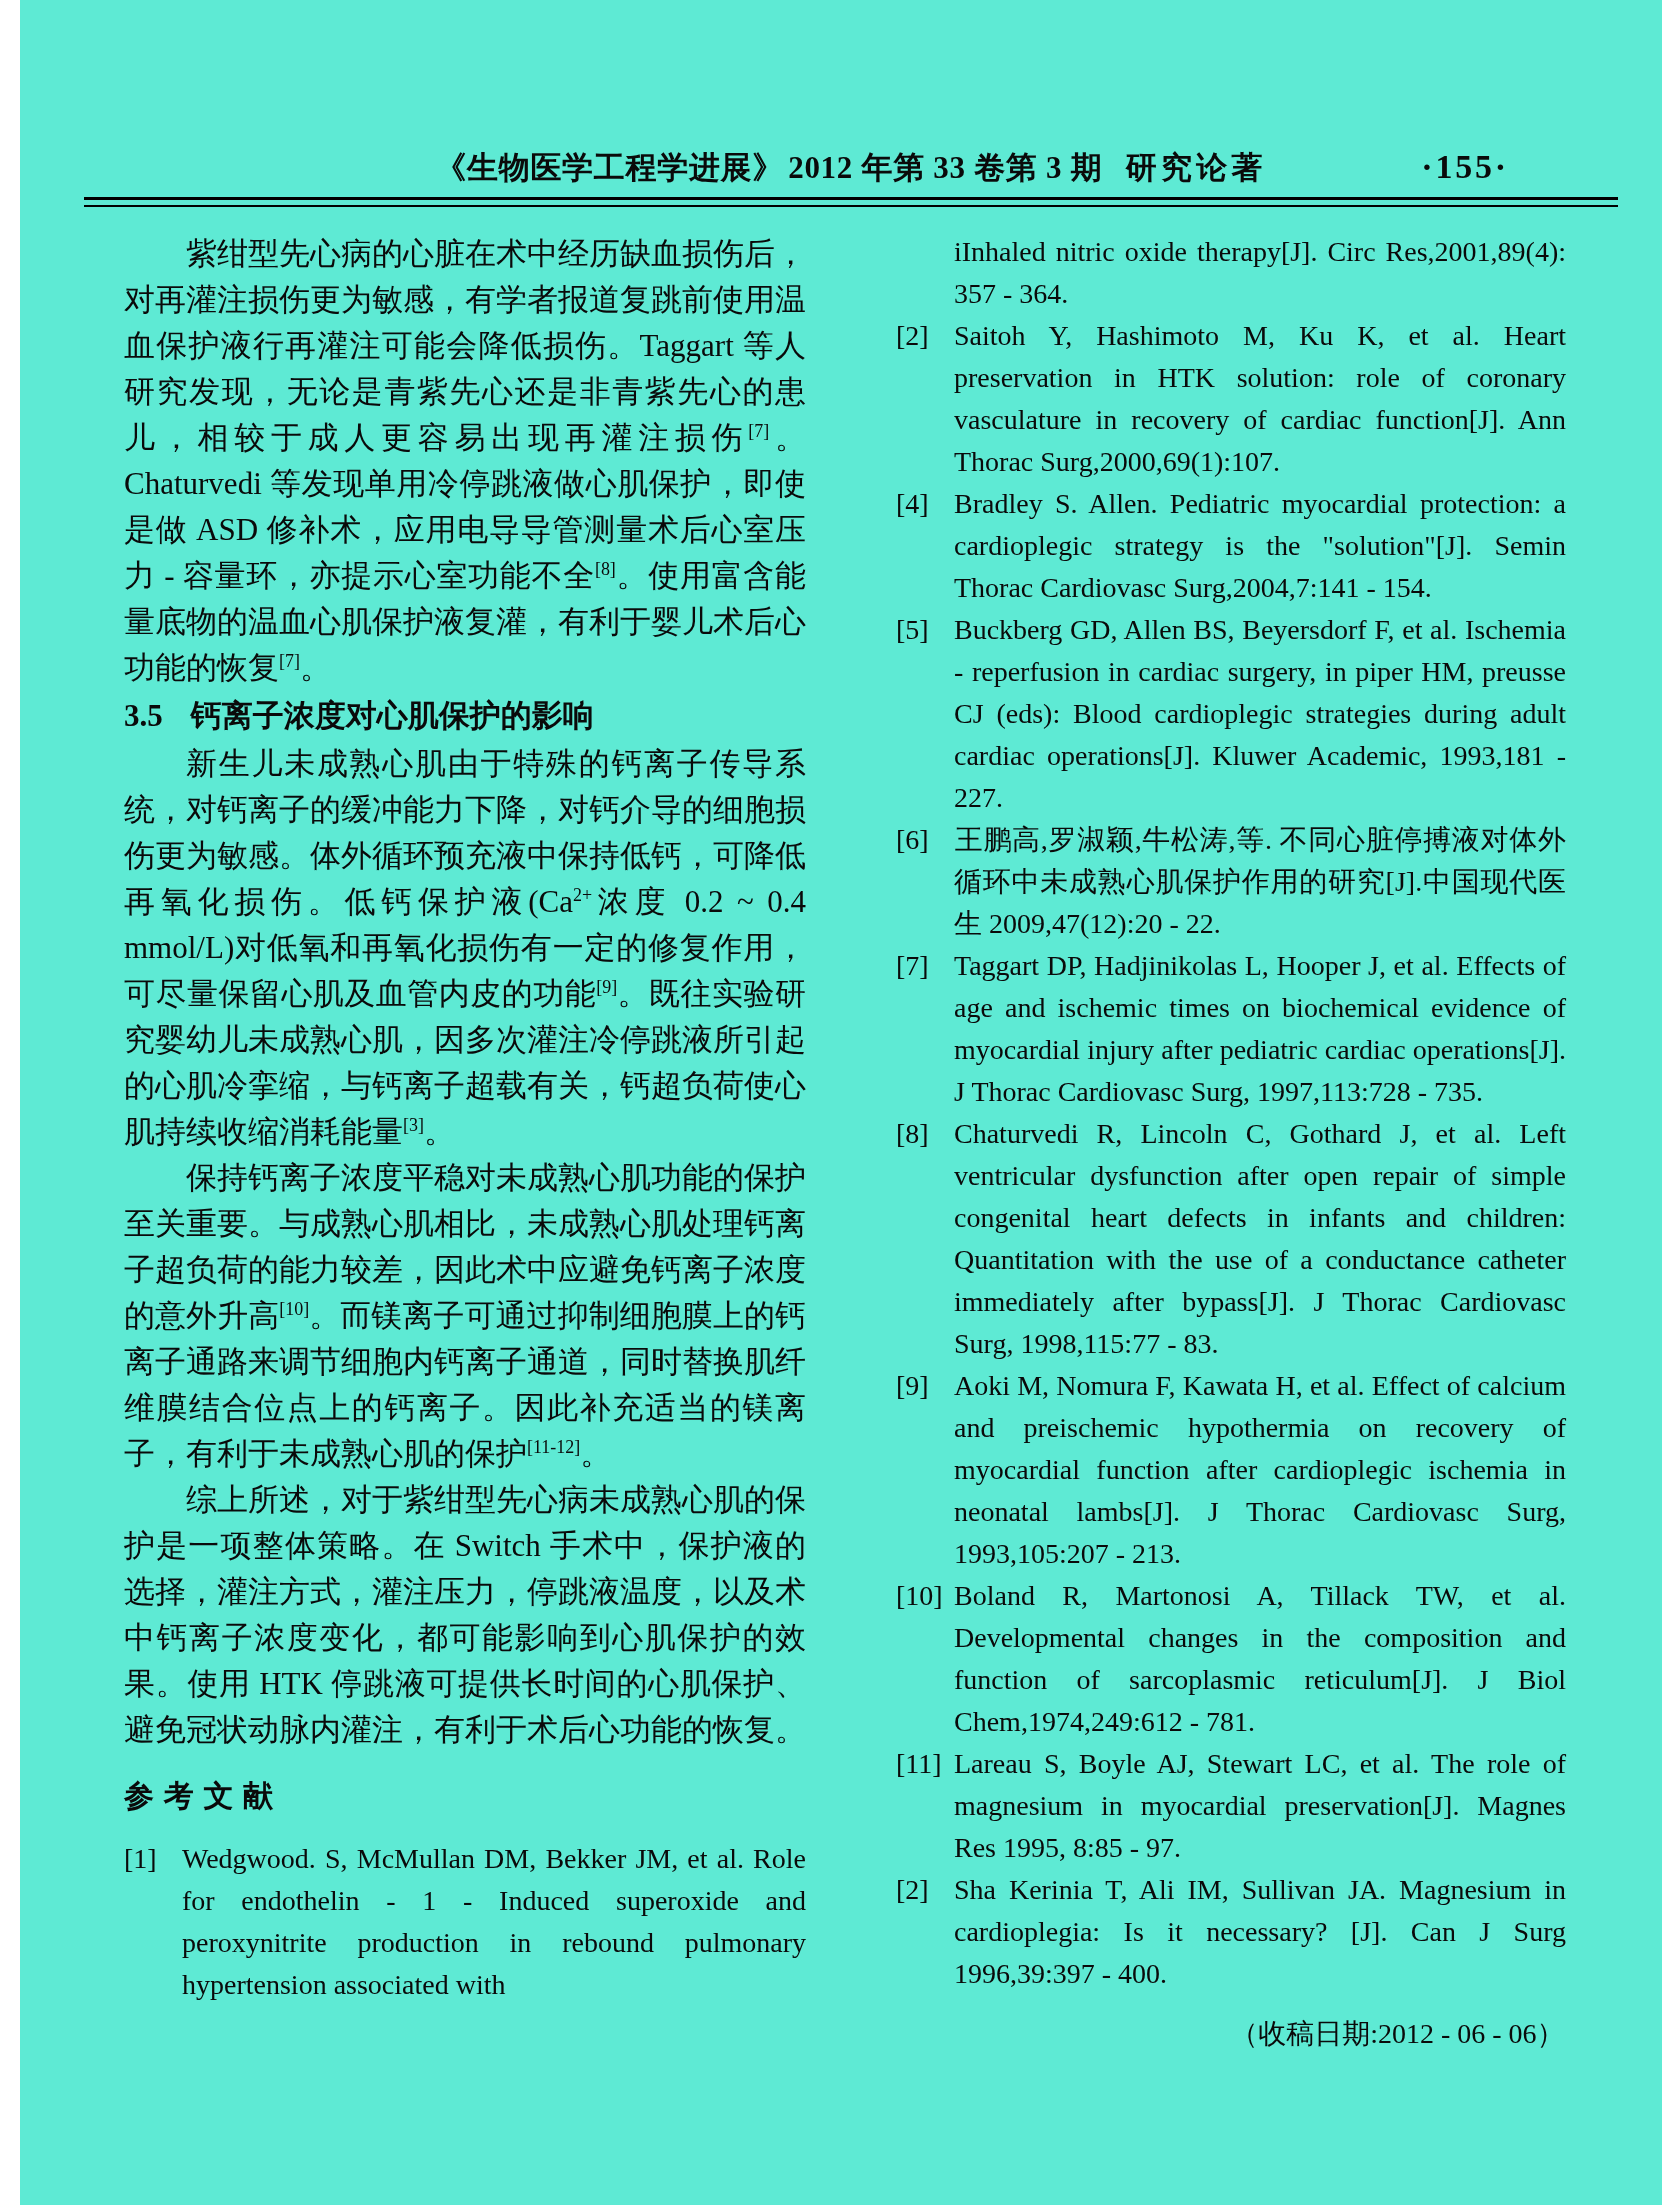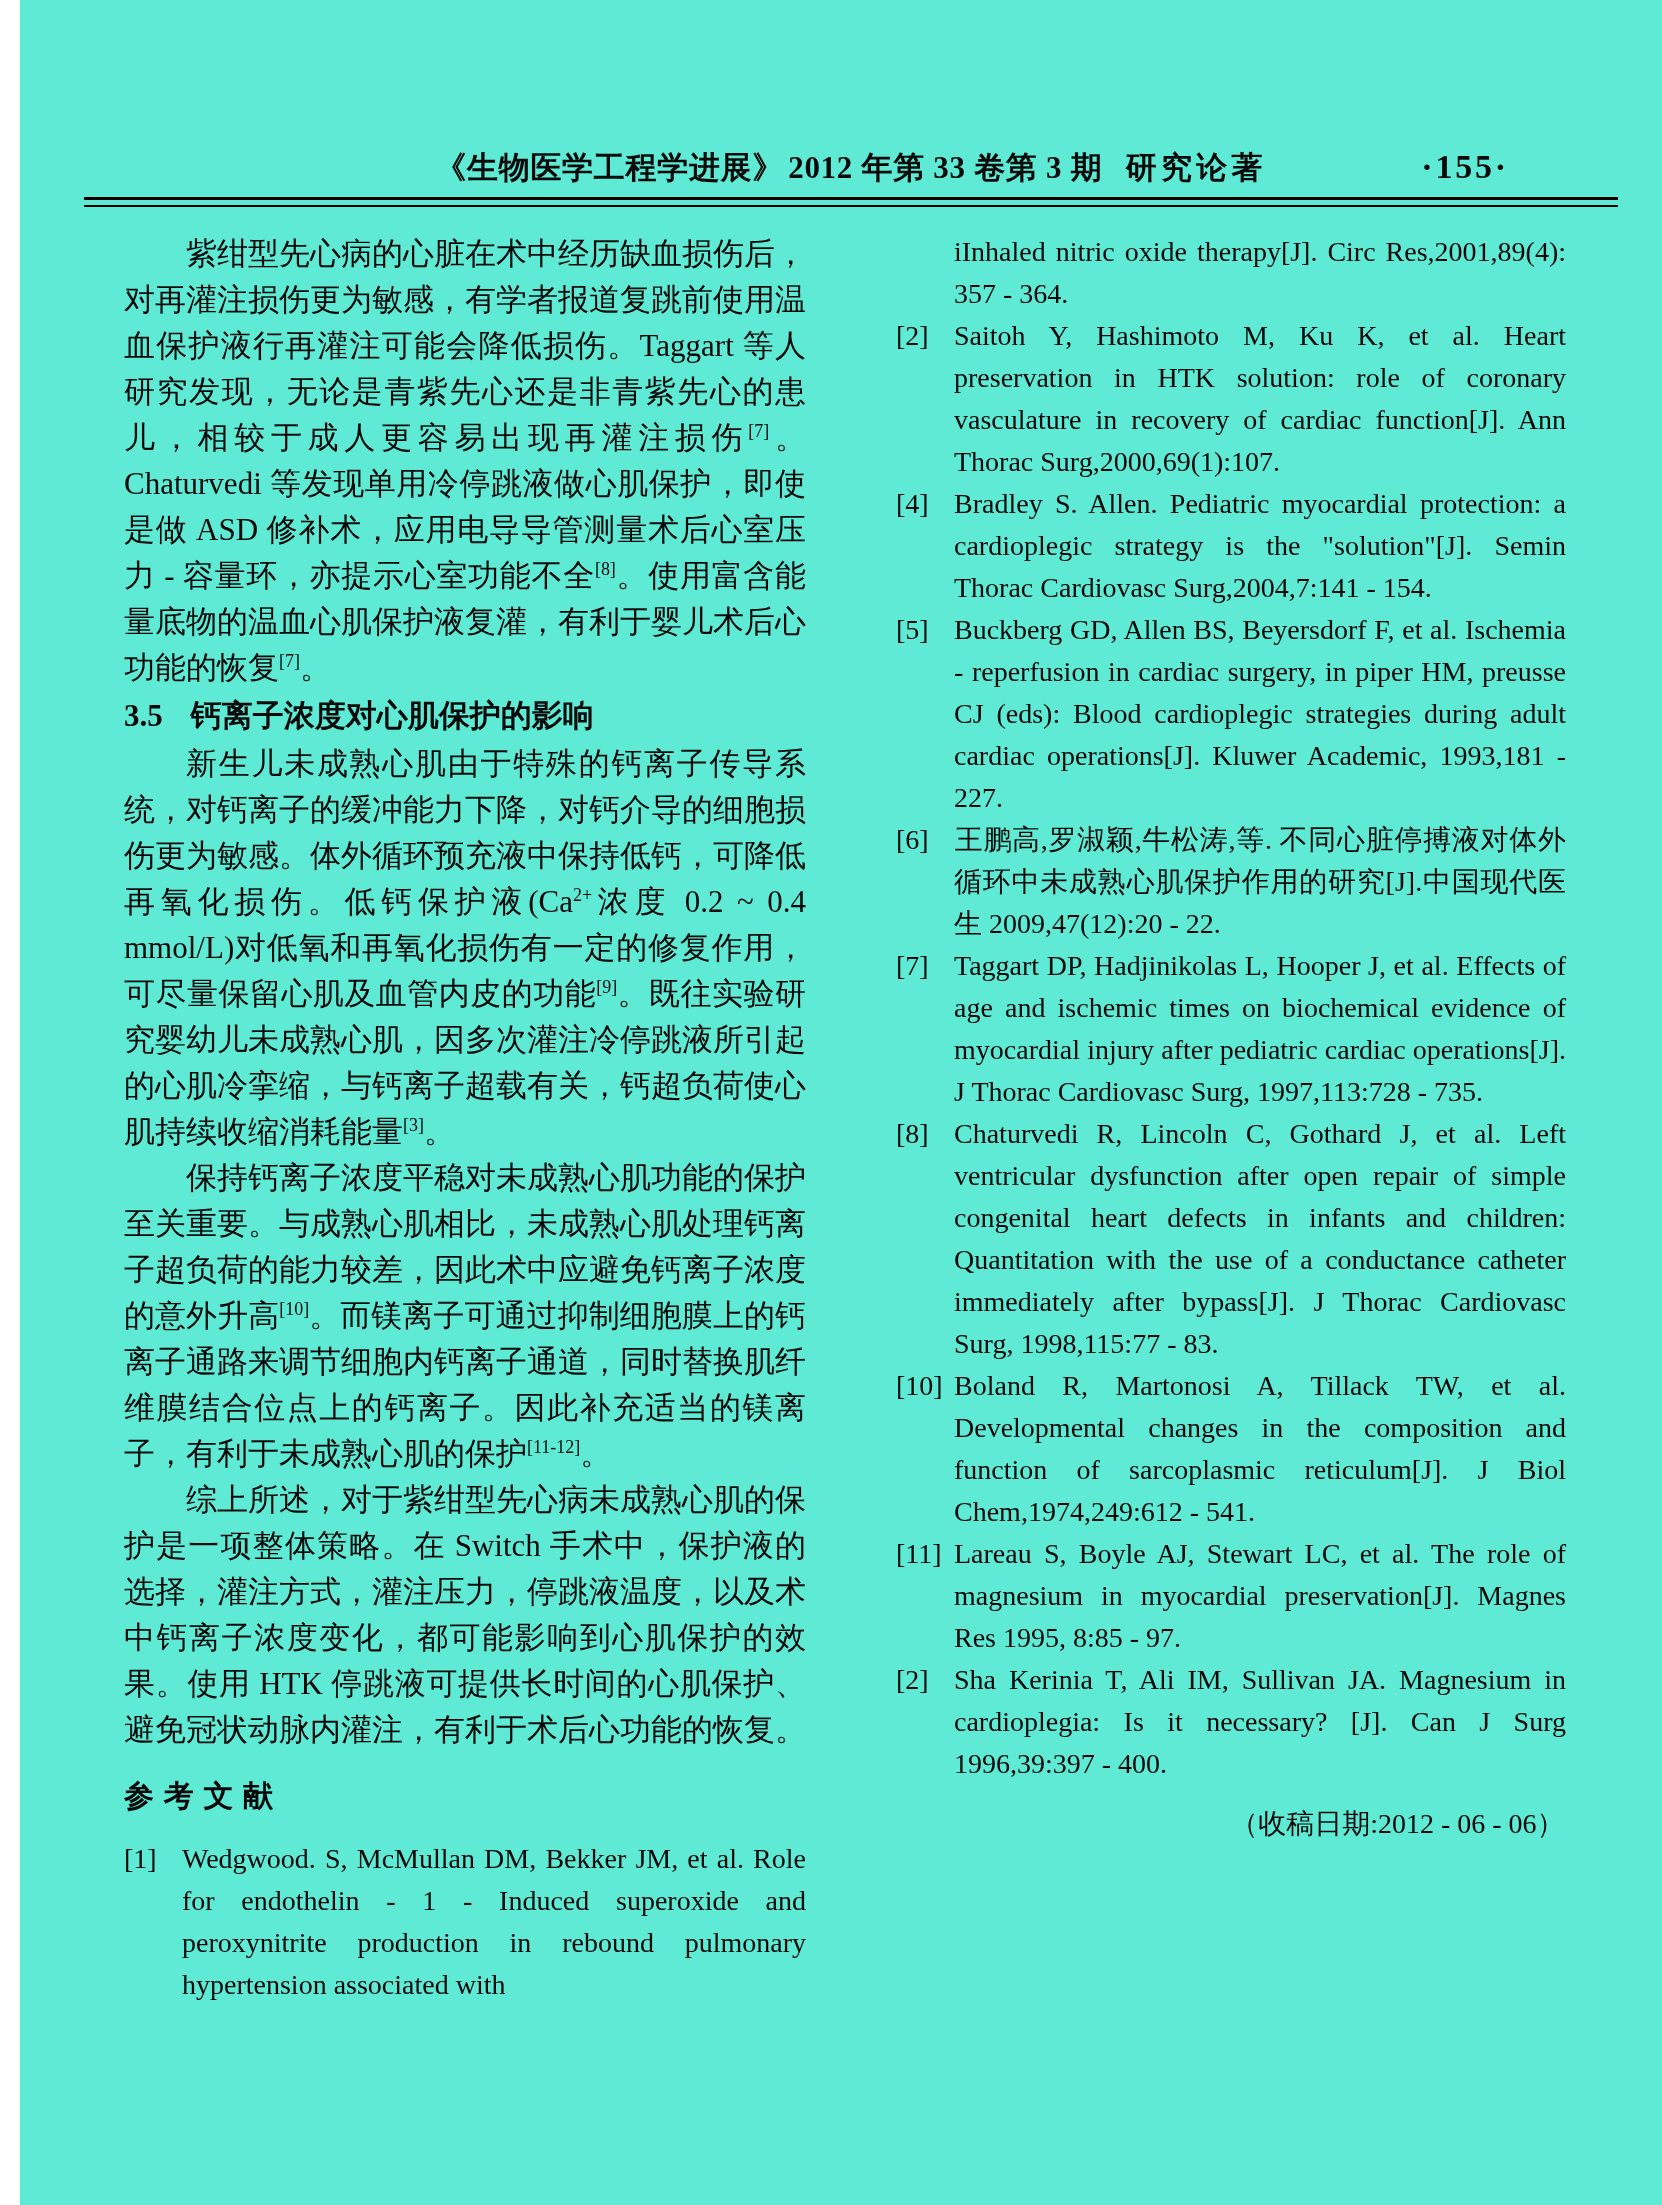--- a/index.html
+++ b/index.html
@@ -155,23 +155,26 @@
           </div>
 
           <div class="ref">
             <span class="ref-label">[7]</span><span>Taggart DP, Hadjinikolas L, Hooper J, et al. Effects of age and ischemic times on biochemical evidence of myocardial injury after pediatric cardiac operations[J]. J Thorac Cardiovasc Surg, 1997,113:728 - 735.</span>
           </div>
 
           <div class="ref">
             <span class="ref-label">[8]</span><span>Chaturvedi R, Lincoln C, Gothard J, et al. Left ventricular dysfunction after open repair of simple congenital heart defects in infants and children: Quantitation with the use of a conductance catheter immediately after bypass[J]. J Thorac Cardiovasc Surg, 1998,115:77 - 83.</span>
           </div>
 
+          <div class="ref">
+            <span class="ref-label">[9]</span><span>Aoki M, Nomura F, Kawata H, et al. Effect of calcium and preischemic hypothermia on recovery of myocardial function after cardioplegic ischemia in neonatal lambs[J]. J Thorac Cardiovasc Surg, 1993,105:207 - 213.</span>
+          </div>
 
           <div class="ref">
-            <span class="ref-label">[10]</span><span>Boland R, Martonosi A, Tillack TW, et al. Developmental changes in the composition and function of sarcoplasmic reticulum[J]. J Biol Chem,1974,249:612 - 541.</span>
+            <span class="ref-label">[10]</span><span>Boland R, Martonosi A, Tillack TW, et al. Developmental changes in the composition and function of sarcoplasmic reticulum[J]. J Biol Chem,1974,249:612 - 781.</span>
           </div>
 
           <div class="ref">
             <span class="ref-label">[11]</span><span>Lareau S, Boyle AJ, Stewart LC, et al. The role of magnesium in myocardial preservation[J]. Magnes Res 1995, 8:85 - 97.</span>
           </div>
 
           <div class="ref">
             <span class="ref-label">[2]</span><span>Sha Kerinia T, Ali IM, Sullivan JA. Magnesium in cardioplegia: Is it necessary? [J]. Can J Surg 1996,39:397 - 400.</span>
           </div>
         </div>

